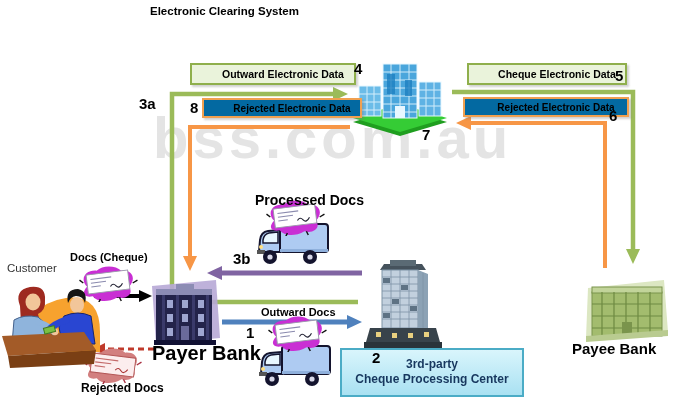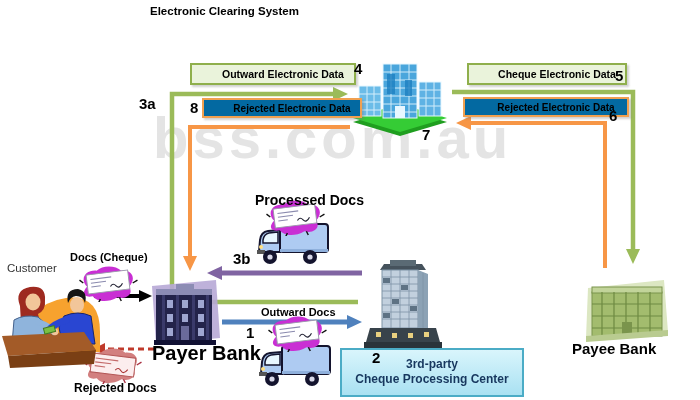--- a/index.html
+++ b/index.html
@@ -35,21 +35,21 @@
   .s6{left:609px;top:107px;}
   .s7{left:422px;top:126px;}
   .s8{left:190px;top:99px;}
   .s3b{left:233px;top:250px;}
   .s1{left:246px;top:324px;}
   .s2{left:372px;top:349px;}
   
   .lbl{font-weight:bold;z-index:4;}
   .customer-lbl{left:7px;top:262px;font-size:11.5px;font-weight:normal;color:#333;}
   .docs-cheque-lbl{left:70px;top:251px;font-size:11px;}
-  .rejected-docs-lbl{left:74px;top:381px;font-size:12px;}
+  .rejected-docs-lbl{left:81px;top:381px;font-size:12px;}
   .processed-docs-lbl{left:255px;top:192px;font-size:14px;}
   .outward-docs-lbl{left:261px;top:306px;font-size:11px;}
   .payer-bank-lbl{left:152px;top:342px;font-size:20px;}
   .payee-bank-lbl{left:572px;top:340px;font-size:15px;}
   .center-box{
     left:340px;top:348px;width:180px;height:38px;z-index:3;
     background:linear-gradient(#d9f5fc,#a9e1f2);border:2px solid #4bacc6;
     color:#17375e;font-weight:bold;font-size:12px;text-align:center;line-height:15px;
     padding-top:7px;
   }

